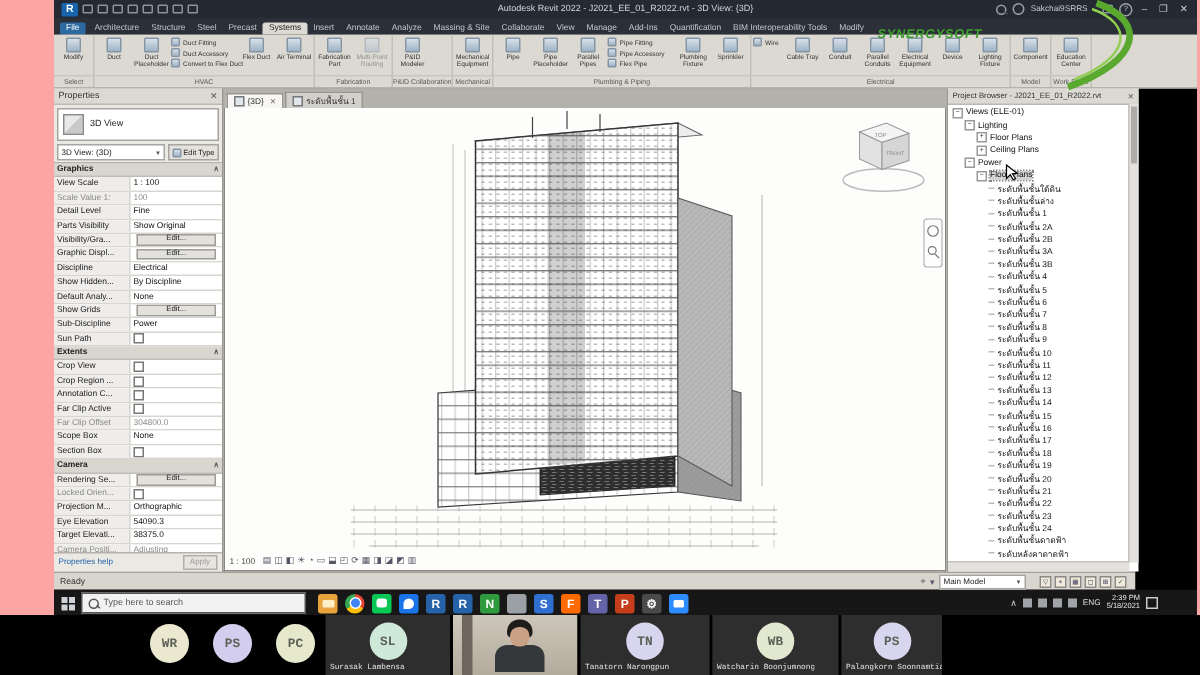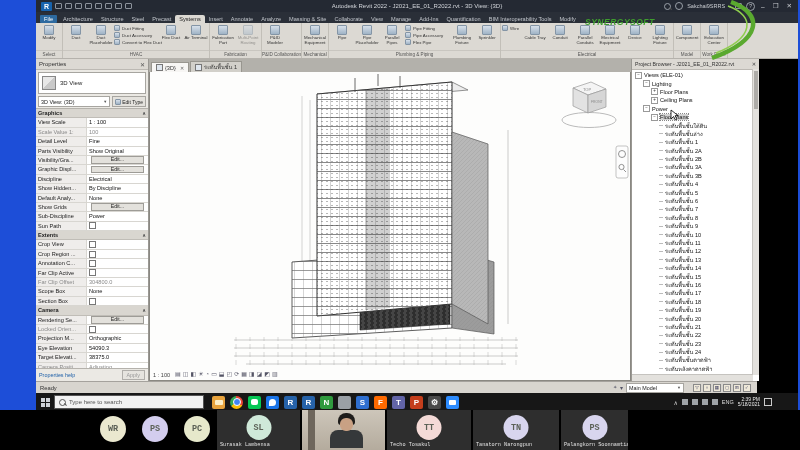--- a/index.html
+++ b/index.html
@@ -1,17 +1,17 @@
 <!DOCTYPE html>
 <html><head>
 <meta charset="utf-8">
 <style>
   html,body{margin:0;padding:0;background:#000;}
   body{width:800px;height:450px;overflow:hidden;font-family:"Liberation Sans",sans-serif;}
-  .stage{position:relative;width:800px;height:450px;background:#1d4ed8;}
+  .stage{position:relative;width:800px;height:450px;background:#fca5a5;}
   .share{position:absolute;left:36px;top:0;width:762px;height:410px;background:#000;}
 
   
   .titlebar{position:relative;height:12px;background:#242933;display:flex;align-items:center;color:#c6cad0;font-size:6px;}
   .tb-title{position:absolute;left:0;right:0;text-align:center;font-size:6px;color:#d2d5da;pointer-events:none;}
   .qat{display:flex;align-items:center;gap:3px;padding-left:5px;z-index:2;}
   .rlogo{width:11px;height:9px;background:#1763ae;color:#fff;font-size:7px;font-weight:bold;text-align:center;line-height:9px;border-radius:1px;}
   .qai{width:7px;height:6px;border:1px solid #8d939c;border-radius:1px;box-sizing:border-box;}
   .tb-right{margin-left:auto;display:flex;align-items:center;gap:4px;padding-right:4px;z-index:2;}
   .uico{width:6px;height:6px;border:1px solid #9aa0a8;border-radius:50%;}
@@ -892,27 +892,27 @@
         <div class="tile" style="width: 85px;">
           <div class="av" style="background: rgb(207, 233, 217);">SL</div>
           <div class="nm">Surasak Lambensa</div>
         </div>
         <div class="tile video" style="width: 85px;">
           <div class="vt-door"></div>
           <div class="vt-body"></div>
           <div class="vt-hair"></div>
           <div class="vt-face"></div>
         </div>
-        <div class="tile" style="width: 86px;">
-          <div class="av" style="background: rgb(244, 218, 215);">TT</div>
-          <div class="nm">Techo Tosakul</div>
-        </div>
         <div class="tile" style="width: 88px;">
           <div class="av" style="background: rgb(216, 213, 238);">TN</div>
           <div class="nm">Tanatorn Narongpun</div>
         </div>
+        <div class="tile" style="width: 86px;">
+          <div class="av" style="background: rgb(225, 232, 207);">WB</div>
+          <div class="nm">Watcharin Boonjumnong</div>
+        </div>
         <div class="tile" style="width: 69px;">
           <div class="av" style="background: rgb(216, 213, 238);">PS</div>
           <div class="nm">Palangkorn Soonnamtiang</div>
         </div>
       </div>
   </div>
 </div>
 
 </body></html>

